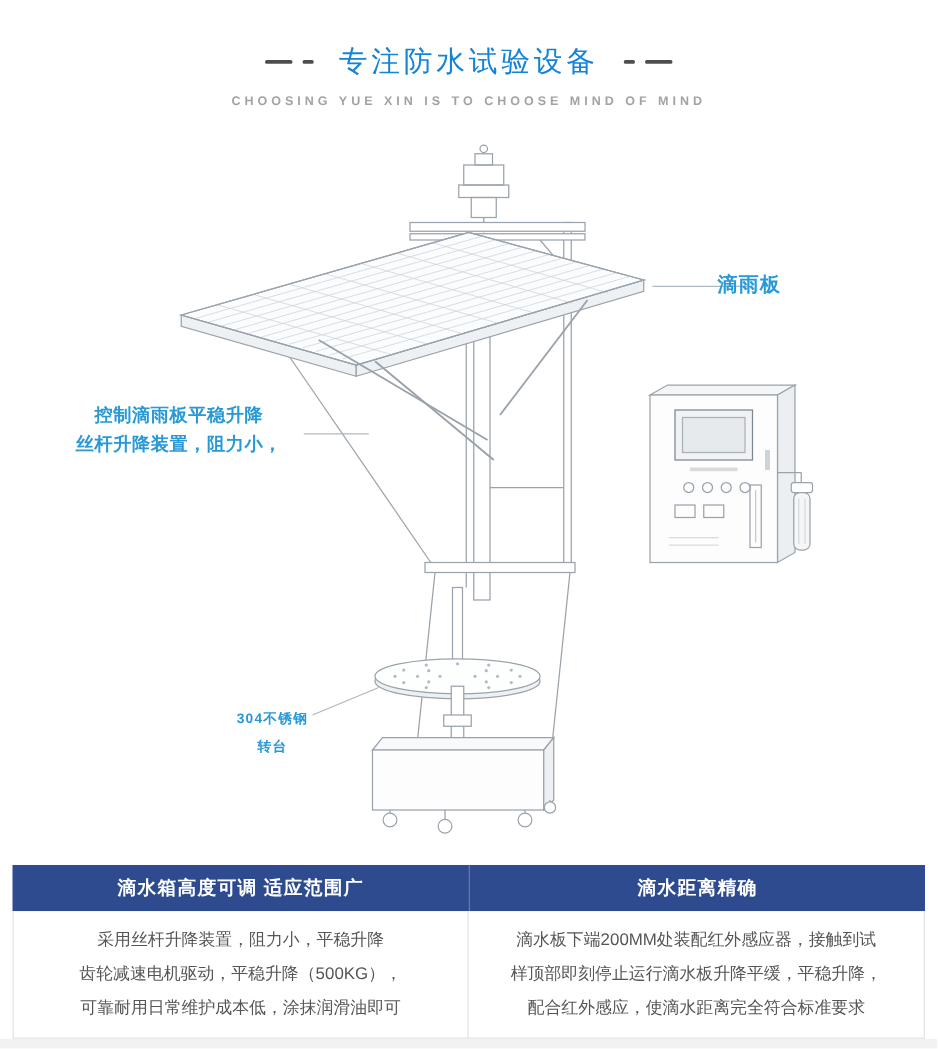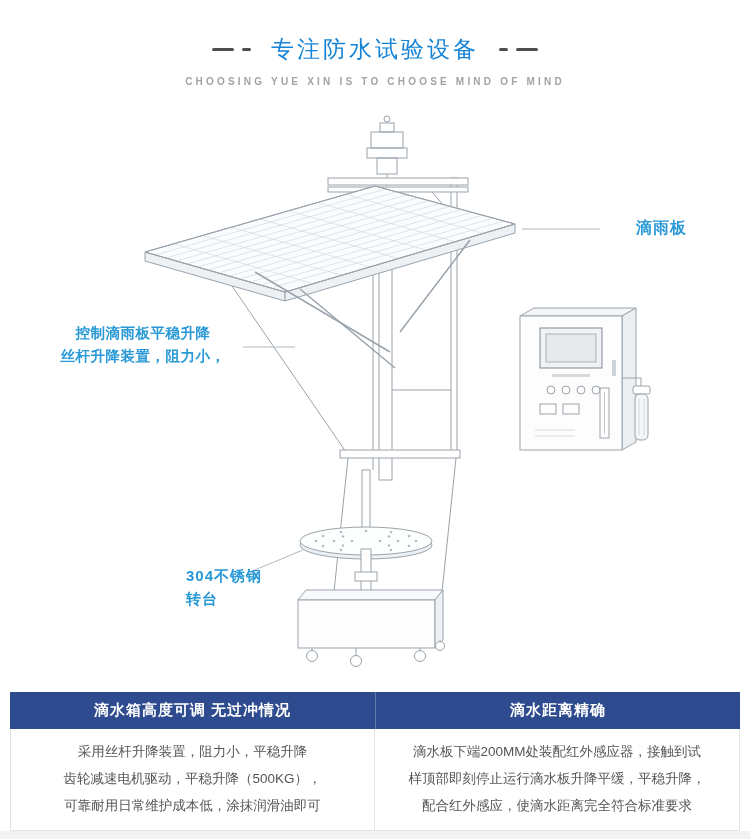--- a/index.html
+++ b/index.html
@@ -12,23 +12,23 @@
   .hdr{position:absolute;left:0;top:34px;width:100%;text-align:center;z-index:2}
   .title-row{display:flex;align-items:center;justify-content:center;gap:8px}
   .dash{height:3px;background:#4d4d4d;border-radius:1.5px}
   .dash.long{width:22px}
   .dash.short{width:9px}
   .title{font-size:23px;font-weight:normal;letter-spacing:3px;color:var(--title-blue);margin:0 12px;display:inline-block}
   .subtitle{margin-top:11px;font-size:10px;letter-spacing:3.2px;color:var(--subtitle-gray);font-weight:bold}
 
   
   .ann{position:absolute;color:var(--annotation-blue);font-weight:bold;z-index:2}
-  .ann-drip{left:636px;top:218px;font-size:16px;letter-spacing:1px}
+  .ann-drip{left:574px;top:218px;font-size:16px;letter-spacing:1px}
   .ann-screw{left:44px;top:322px;width:198px;text-align:center;font-size:14.5px;line-height:23px;letter-spacing:.5px}
-  .ann-turn{left:186px;top:564px;width:96px;font-size:15px;line-height:23px;letter-spacing:1px}
+  .ann-turn{left:170px;top:564px;width:96px;text-align:center;font-size:11px;line-height:23px;letter-spacing:1px}
 
   
   .features{position:absolute;left:10px;top:692px;width:730px;z-index:2}
   .f-head{display:grid;grid-template-columns:1fr 1fr;background:var(--table-header-bg)}
   .f-hcell{color:var(--table-header-text);font-size:15px;font-weight:bold;text-align:center;padding:9px 0;letter-spacing:1px}
   .f-hcell + .f-hcell{border-left:1px solid rgba(255,255,255,.25)}
   .f-body{display:grid;grid-template-columns:1fr 1fr;background:#fff}
   .f-bcell{border:1px solid #e4e4e4;border-top:none;padding:9px 16px 11px;font-size:13.5px;color:var(--table-body-text);text-align:center;line-height:27px}
   .f-bcell + .f-bcell{border-left:none}
 
@@ -183,21 +183,21 @@
     <div>丝杆升降装置，阻力小，</div>
   </div>
 
   <div class="ann ann-turn">
     <div>304不锈钢</div>
     <div>转台</div>
   </div>
 
   <section class="features">
     <div class="f-head">
-      <div class="f-hcell">滴水箱高度可调 无过冲情况</div>
+      <div class="f-hcell">滴水箱高度可调 适应范围广</div>
       <div class="f-hcell">滴水距离精确</div>
     </div>
     <div class="f-body">
       <div class="f-bcell">
         <div>采用丝杆升降装置，阻力小，平稳升降</div>
         <div>齿轮减速电机驱动，平稳升降（500KG），</div>
         <div>可靠耐用日常维护成本低，涂抹润滑油即可</div>
       </div>
       <div class="f-bcell">
         <div>滴水板下端200MM处装配红外感应器，接触到试</div>

